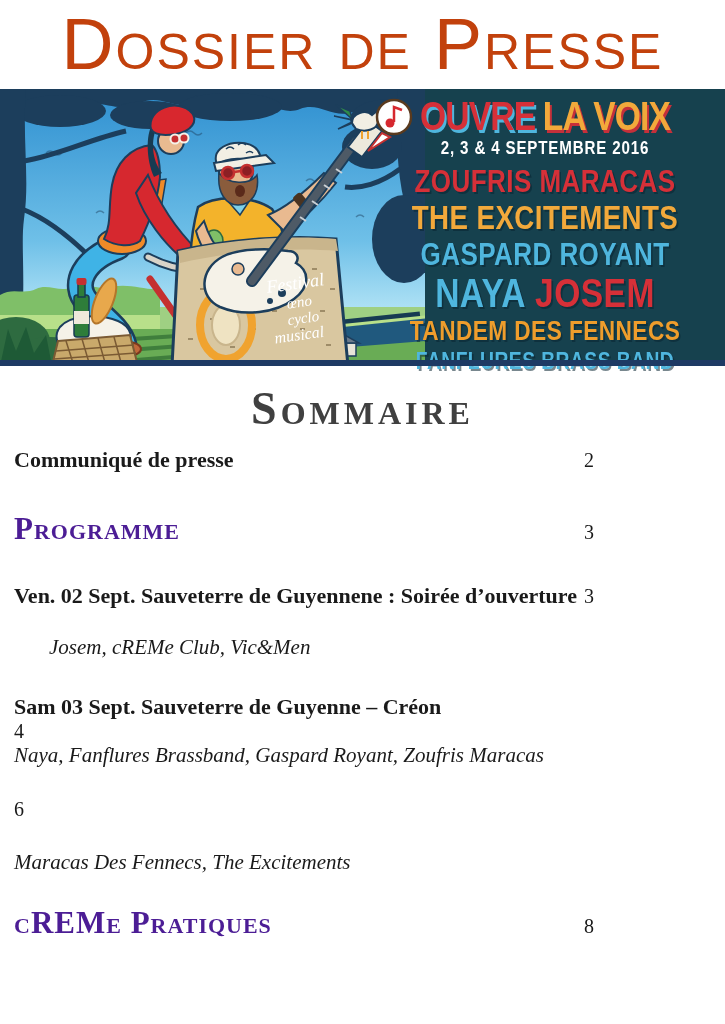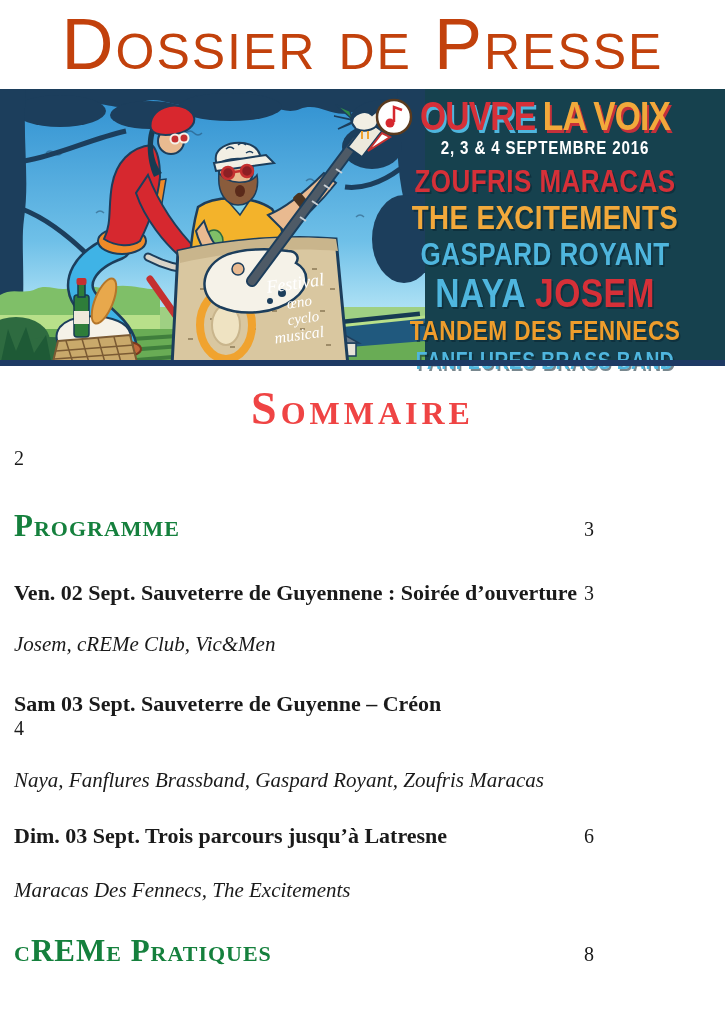--- a/index.html
+++ b/index.html
@@ -26,29 +26,29 @@
   .lu1{margin-top:9px;font-size:31px;}
   .lu2{margin-top:4px;font-size:33px;}
   .lu3{margin-top:5px;font-size:31px;}
   .lu4{margin-top:3px;font-size:40px;}
   .lu4 .p1{margin-right:11px;}
   .lu5{margin-top:5px;font-size:27px;}
   .lu6{margin-top:5px;font-size:23px;}
 
   
   .sommaire{margin:18px 0 0;text-align:center;font-variant:small-caps;font-weight:700;
-            font-size:46px;line-height:1.1;letter-spacing:4px;color:#ef4444;}
+            font-size:46px;line-height:1.1;letter-spacing:4px;color:#404040;}
   .toc{margin:12px 131px 0 14px;}
   .toc-row{display:flex;justify-content:space-between;align-items:baseline;}
   .lbl.chapter{font-size:22px;font-weight:700;}
-  .lbl.part{font-size:31px;font-weight:700;font-variant:small-caps;color:#15803d;letter-spacing:1px;}
+  .lbl.part{font-size:31px;font-weight:700;font-variant:small-caps;color:#4c1d95;letter-spacing:1px;}
   .lbl.artists{font-size:21px;font-style:italic;font-weight:400;}
   .pg{font-size:20px;font-weight:400;color:#1a1a1a;}
-  .r1{margin-top:10px;} .r2{margin-top:38px;} .r3{margin-top:36px;} .r4{margin-top:26px;}
-  .r5{margin-top:34px;flex-direction:column;} .r6{margin-top:28px;} .r7{margin-top:30px;} .r8{margin-top:29px;}
+  .r1{margin-top:10px;} .r2{margin-top:38px;} .r3{margin-top:36px;} .r4{margin-top:26px;margin-left:35px;}
+  .r5{margin-top:34px;flex-direction:column;} .r6{} .r7{margin-top:30px;} .r8{margin-top:29px;}
   .r9{margin-top:30px;}
 </style>
 </head>
 <body>
 
 <div class="page">
 
   <h1 class="doc-title">Dossier de Presse</h1>
 
   <div class="banner">
@@ -247,20 +247,21 @@
       <div class="lu lu6" style="color: rgb(79, 182, 222);">FANFLURES BRASS BAND</div>
     </div>
 
     <div class="banner-strip"></div>
   </div>
 
   <h2 class="sommaire">Sommaire</h2>
 
   <nav class="toc">
     <div class="toc-row r1">
+      <span class="lbl chapter">Communiqué de presse</span>
       <span class="pg">2</span>
     </div>
     <div class="toc-row r2">
       <span class="lbl part">Programme</span>
       <span class="pg">3</span>
     </div>
     <div class="toc-row r3">
       <span class="lbl chapter">Ven. 02 Sept. Sauveterre de Guyennene : Soirée d’ouverture</span>
       <span class="pg">3</span>
     </div>
@@ -268,21 +269,20 @@
       <span class="lbl artists">Josem, cREMe Club, Vic&amp;Men</span>
     </div>
     <div class="toc-row r5">
       <span class="lbl chapter">Sam 03 Sept. Sauveterre de Guyenne – Créon</span>
       <span class="pg">4</span>
     </div>
     <div class="toc-row r6">
       <span class="lbl artists">Naya, Fanflures Brassband, Gaspard Royant, Zoufris Maracas</span>
     </div>
     <div class="toc-row r7">
-      <span class="lbl chapter">Dim. 03 Sept. Trois parcours jusqu’à Latresne</span>
       <span class="pg">6</span>
     </div>
     <div class="toc-row r8">
       <span class="lbl artists">Maracas Des Fennecs, The Excitements</span>
     </div>
     <div class="toc-row r9">
       <span class="lbl part">cREMe Pratiques</span>
       <span class="pg">8</span>
     </div>
   </nav>

